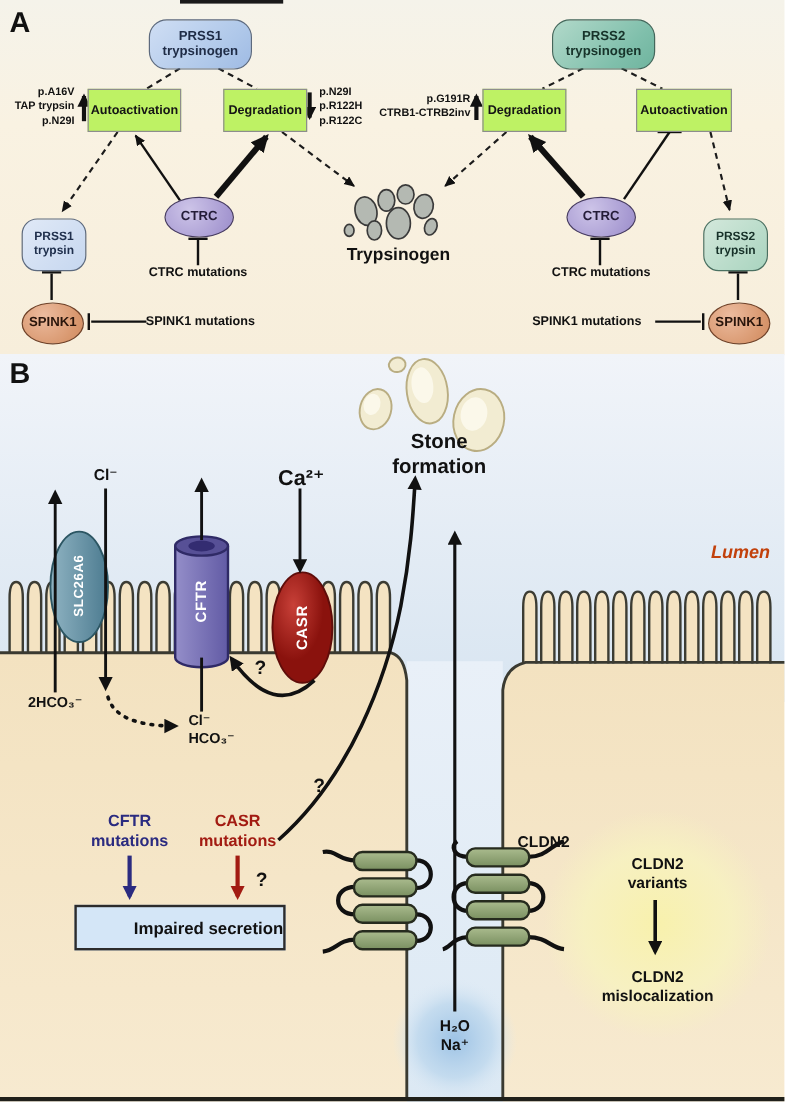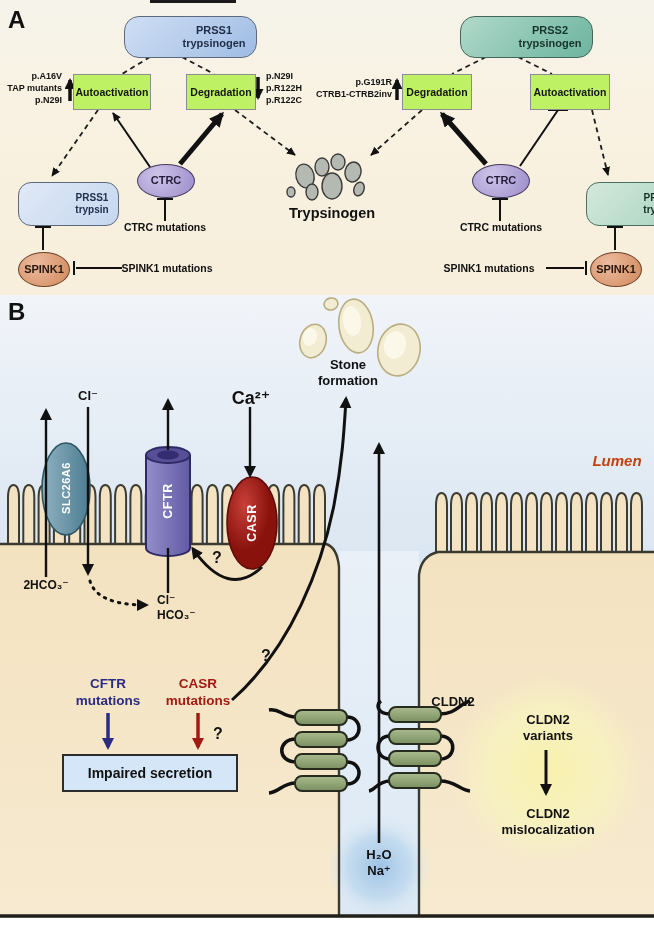--- a/index.html
+++ b/index.html
@@ -6,39 +6,39 @@
   #fig{position:relative;width:654px;height:931px;background:#fff;overflow:hidden;
        font-family:"Liberation Sans","DejaVu Sans",sans-serif;}
   .abs{position:absolute;}
   svg{position:absolute;left:0;}
   .lbl{position:absolute;font-weight:bold;color:#111;text-align:center;
        white-space:pre-line;line-height:1.25;z-index:3;}
   .lbl.left{text-align:left;} .lbl.right{text-align:right;}
   .panel-letter{font-size:24px;font-weight:bold;color:#111;z-index:4;}
   .node{position:absolute;z-index:3;display:flex;align-items:center;justify-content:center;
         text-align:center;font-weight:bold;white-space:pre-line;line-height:1.2;}
-  .rrect{border-radius:15px;border:1.6px solid #5d6a7e;padding-left:47px;}
+  .rrect{border-radius:15px;border:1.6px solid #5d6a7e;}
   .box{background:#bef264;border:1.5px solid #8d8d8d;font-size:10.5px;color:#151515;}
   .ellipse{border-radius:50%;}
   .n-prss1{background:linear-gradient(135deg,#cfdef4 0%,#aec7e9 70%,#9fbbe4 100%);color:#1f2c46;font-size:11px;}
   .n-prss2{background:linear-gradient(135deg,#b2d9ca 0%,#7fbfab 70%,#6fb49e 100%);border-color:#44675b;color:#17332a;font-size:11px;}
   .n-trypsin1{background:linear-gradient(135deg,#e0e9f7 0%,#c6d7ef 100%);color:#20304d;font-size:10px;border-radius:13px;}
   .n-trypsin2{background:linear-gradient(135deg,#d3e8db 0%,#a9d4bf 100%);border-color:#4a7061;color:#173129;font-size:10px;border-radius:13px;}
   .n-ctrc{background:radial-gradient(circle at 35% 30%,#cdc4e8 0%,#a99cd3 70%,#9a8cc9 100%);
           border:1.6px solid #463b60;color:#241c38;font-size:11px;text-align:center;}
   .n-spink{background:radial-gradient(circle at 35% 30%,#ecbb9e 0%,#d8976e 70%,#cf8a60 100%);
            border:1.6px solid #6e4128;color:#29150b;font-size:11px;}
   .mut{font-size:9px;line-height:12px;}
   .small-cap{font-size:10.5px;}
   .vlbl{position:absolute;z-index:3;font-weight:bold;color:#fff;text-align:center;
         transform:rotate(-90deg);letter-spacing:.5px;white-space:nowrap;}
   .navy{color:#2b2b80;} .dred{color:#a21b12;}
   .lumen-lbl{font-style:italic;color:#c2410c;font-size:15px;}
   .impaired{position:absolute;z-index:3;background:#d4e6f7;border:2px solid #2c2c2c;
-            display:flex;align-items:center;justify-content:center;
+            display:flex;align-items:center;justify-content:flex-end;
             font-weight:bold;font-size:14px;color:#111;}
   .q{font-size:16px;line-height:1;}
 </style>
 </head>
 <body>
 
 <div id="fig">
 
   <div class="abs" style="left:0;top:0;width:654px;height:296px;z-index:0;
               background:linear-gradient(180deg,#f5f3ea 0%,#f9f2e2 35%,#f7eedb 100%);"></div>
@@ -120,21 +120,21 @@
 trypsinogen</div>
   <div class="node rrect n-prss2" style="left:460px;top:16px;width:84px;height:40px;">PRSS2
 trypsinogen</div>
 
   <div class="node box" style="left:73px;top:74px;width:76px;height:34px;">Autoactivation</div>
   <div class="node box" style="left:186px;top:74px;width:68px;height:34px;">Degradation</div>
   <div class="node box" style="left:402px;top:74px;width:68px;height:34px;">Degradation</div>
   <div class="node box" style="left:530px;top:74px;width:78px;height:34px;">Autoactivation</div>
 
   <div class="lbl right mut" style="left:0;top:70px;width:62px;">p.A16V
-TAP mutants
+TAP trypsin
 p.N29I</div>
   <div class="lbl left mut" style="left:266px;top:70px;width:60px;">p.N29I
 p.R122H
 p.R122C</div>
   <div class="lbl right mut" style="left:306px;top:76px;width:86px;">p.G191R
 CTRB1-CTRB2inv</div>
 
   <div class="node ellipse n-ctrc" style="left:137px;top:164px;width:56px;height:32px;">CTRC</div>
   <div class="node ellipse n-ctrc" style="left:472px;top:164px;width:56px;height:32px;">CTRC</div>
 
@@ -318,21 +318,21 @@
         <path d="M0,0 L12,6 L0,12 Z" fill="#2b2b80"></path>
         </marker>
       <marker id="ahRed2" markerWidth="16" markerHeight="13" refX="9" refY="6" orient="auto" markerUnits="userSpaceOnUse">
         <path d="M0,0 L12,6 L0,12 Z" fill="#a21b12"></path>
         </marker>
     </defs>
   </svg>
 
   <div class="abs panel-letter" style="left:8px;top:298px;">B</div>
 
-  <div class="lbl" style="left:295px;top:357px;width:106px;font-size:13px;">Stone
+  <div class="lbl" style="left:313px;top:357px;width:106px;font-size:17px;">Stone
 formation</div>
   <div class="lbl lumen-lbl" style="left:586px;top:452px;width:62px;">Lumen</div>
 
   <div class="lbl" style="left:72px;top:388px;width:32px;font-size:13px;">Cl⁻</div>
   <div class="lbl" style="left:230px;top:387px;width:42px;font-size:18px;">Ca²⁺</div>
 
   <div class="vlbl" style="left:31px;top:482px;width:70px;font-size:11px;">SLC26A6</div>
   <div class="vlbl" style="left:137px;top:494px;width:62px;font-size:12.5px;">CFTR</div>
   <div class="vlbl" style="left:221px;top:516px;width:62px;font-size:12.5px;">CASR</div>
 

